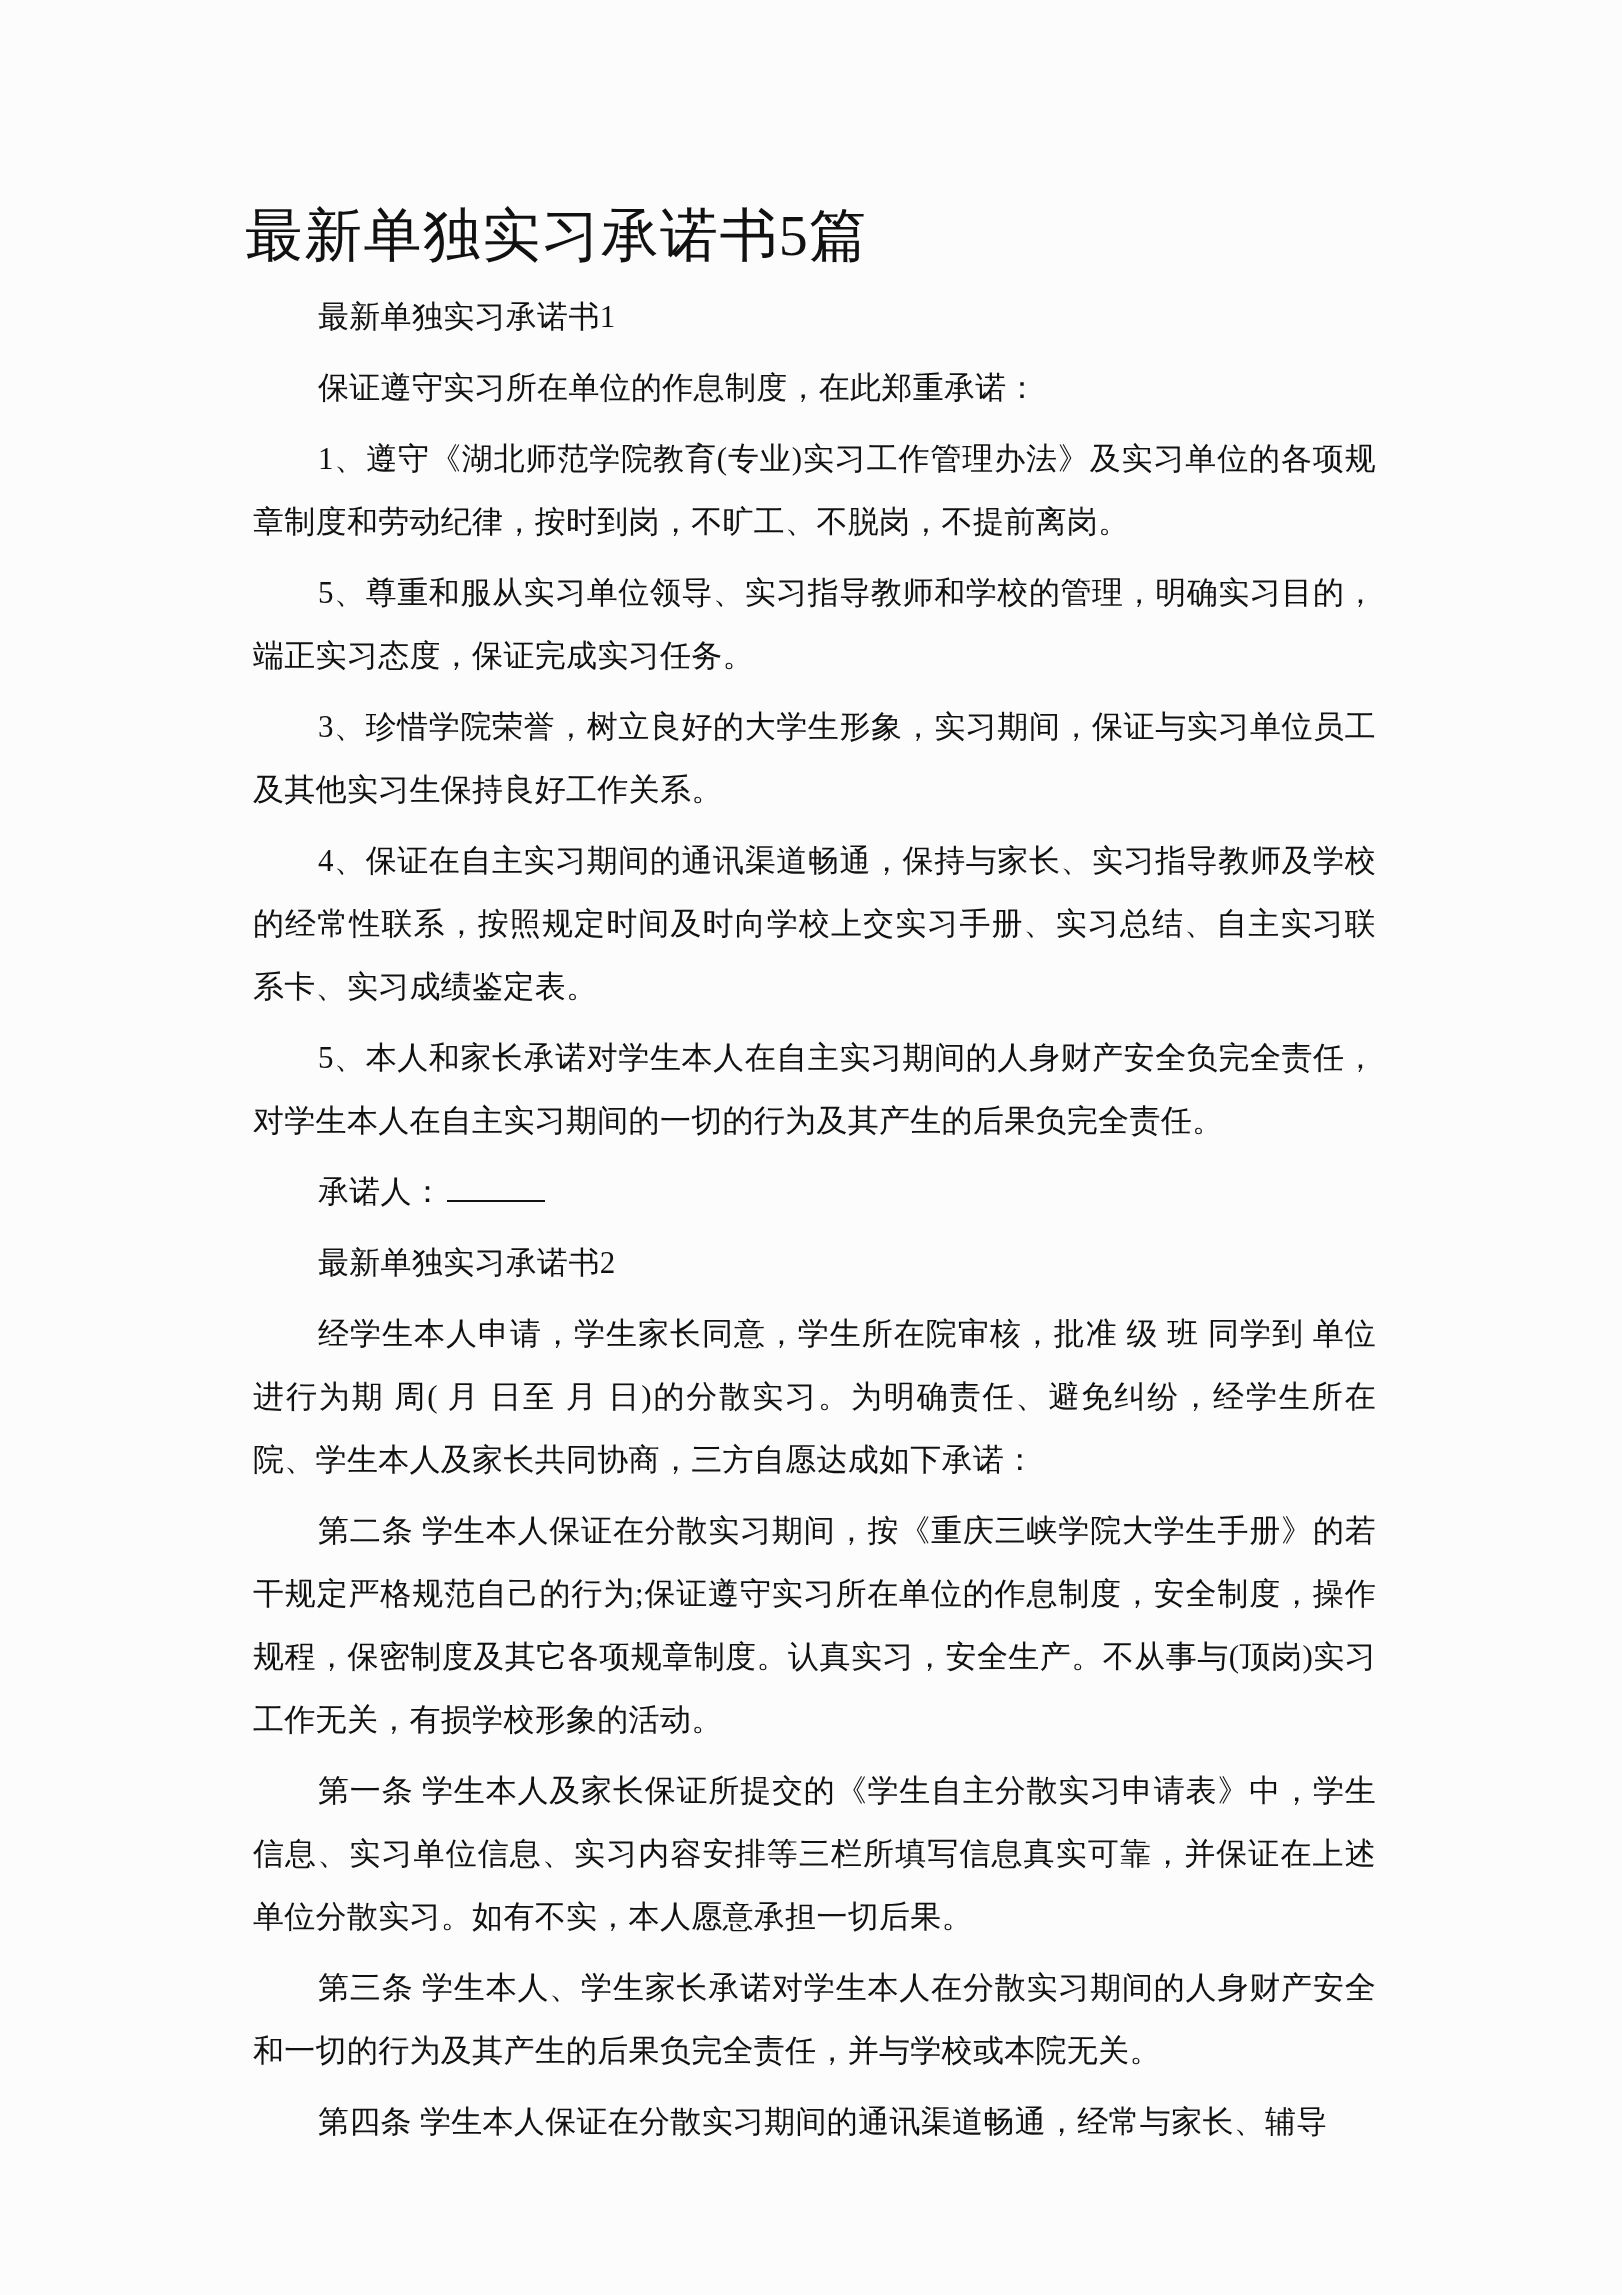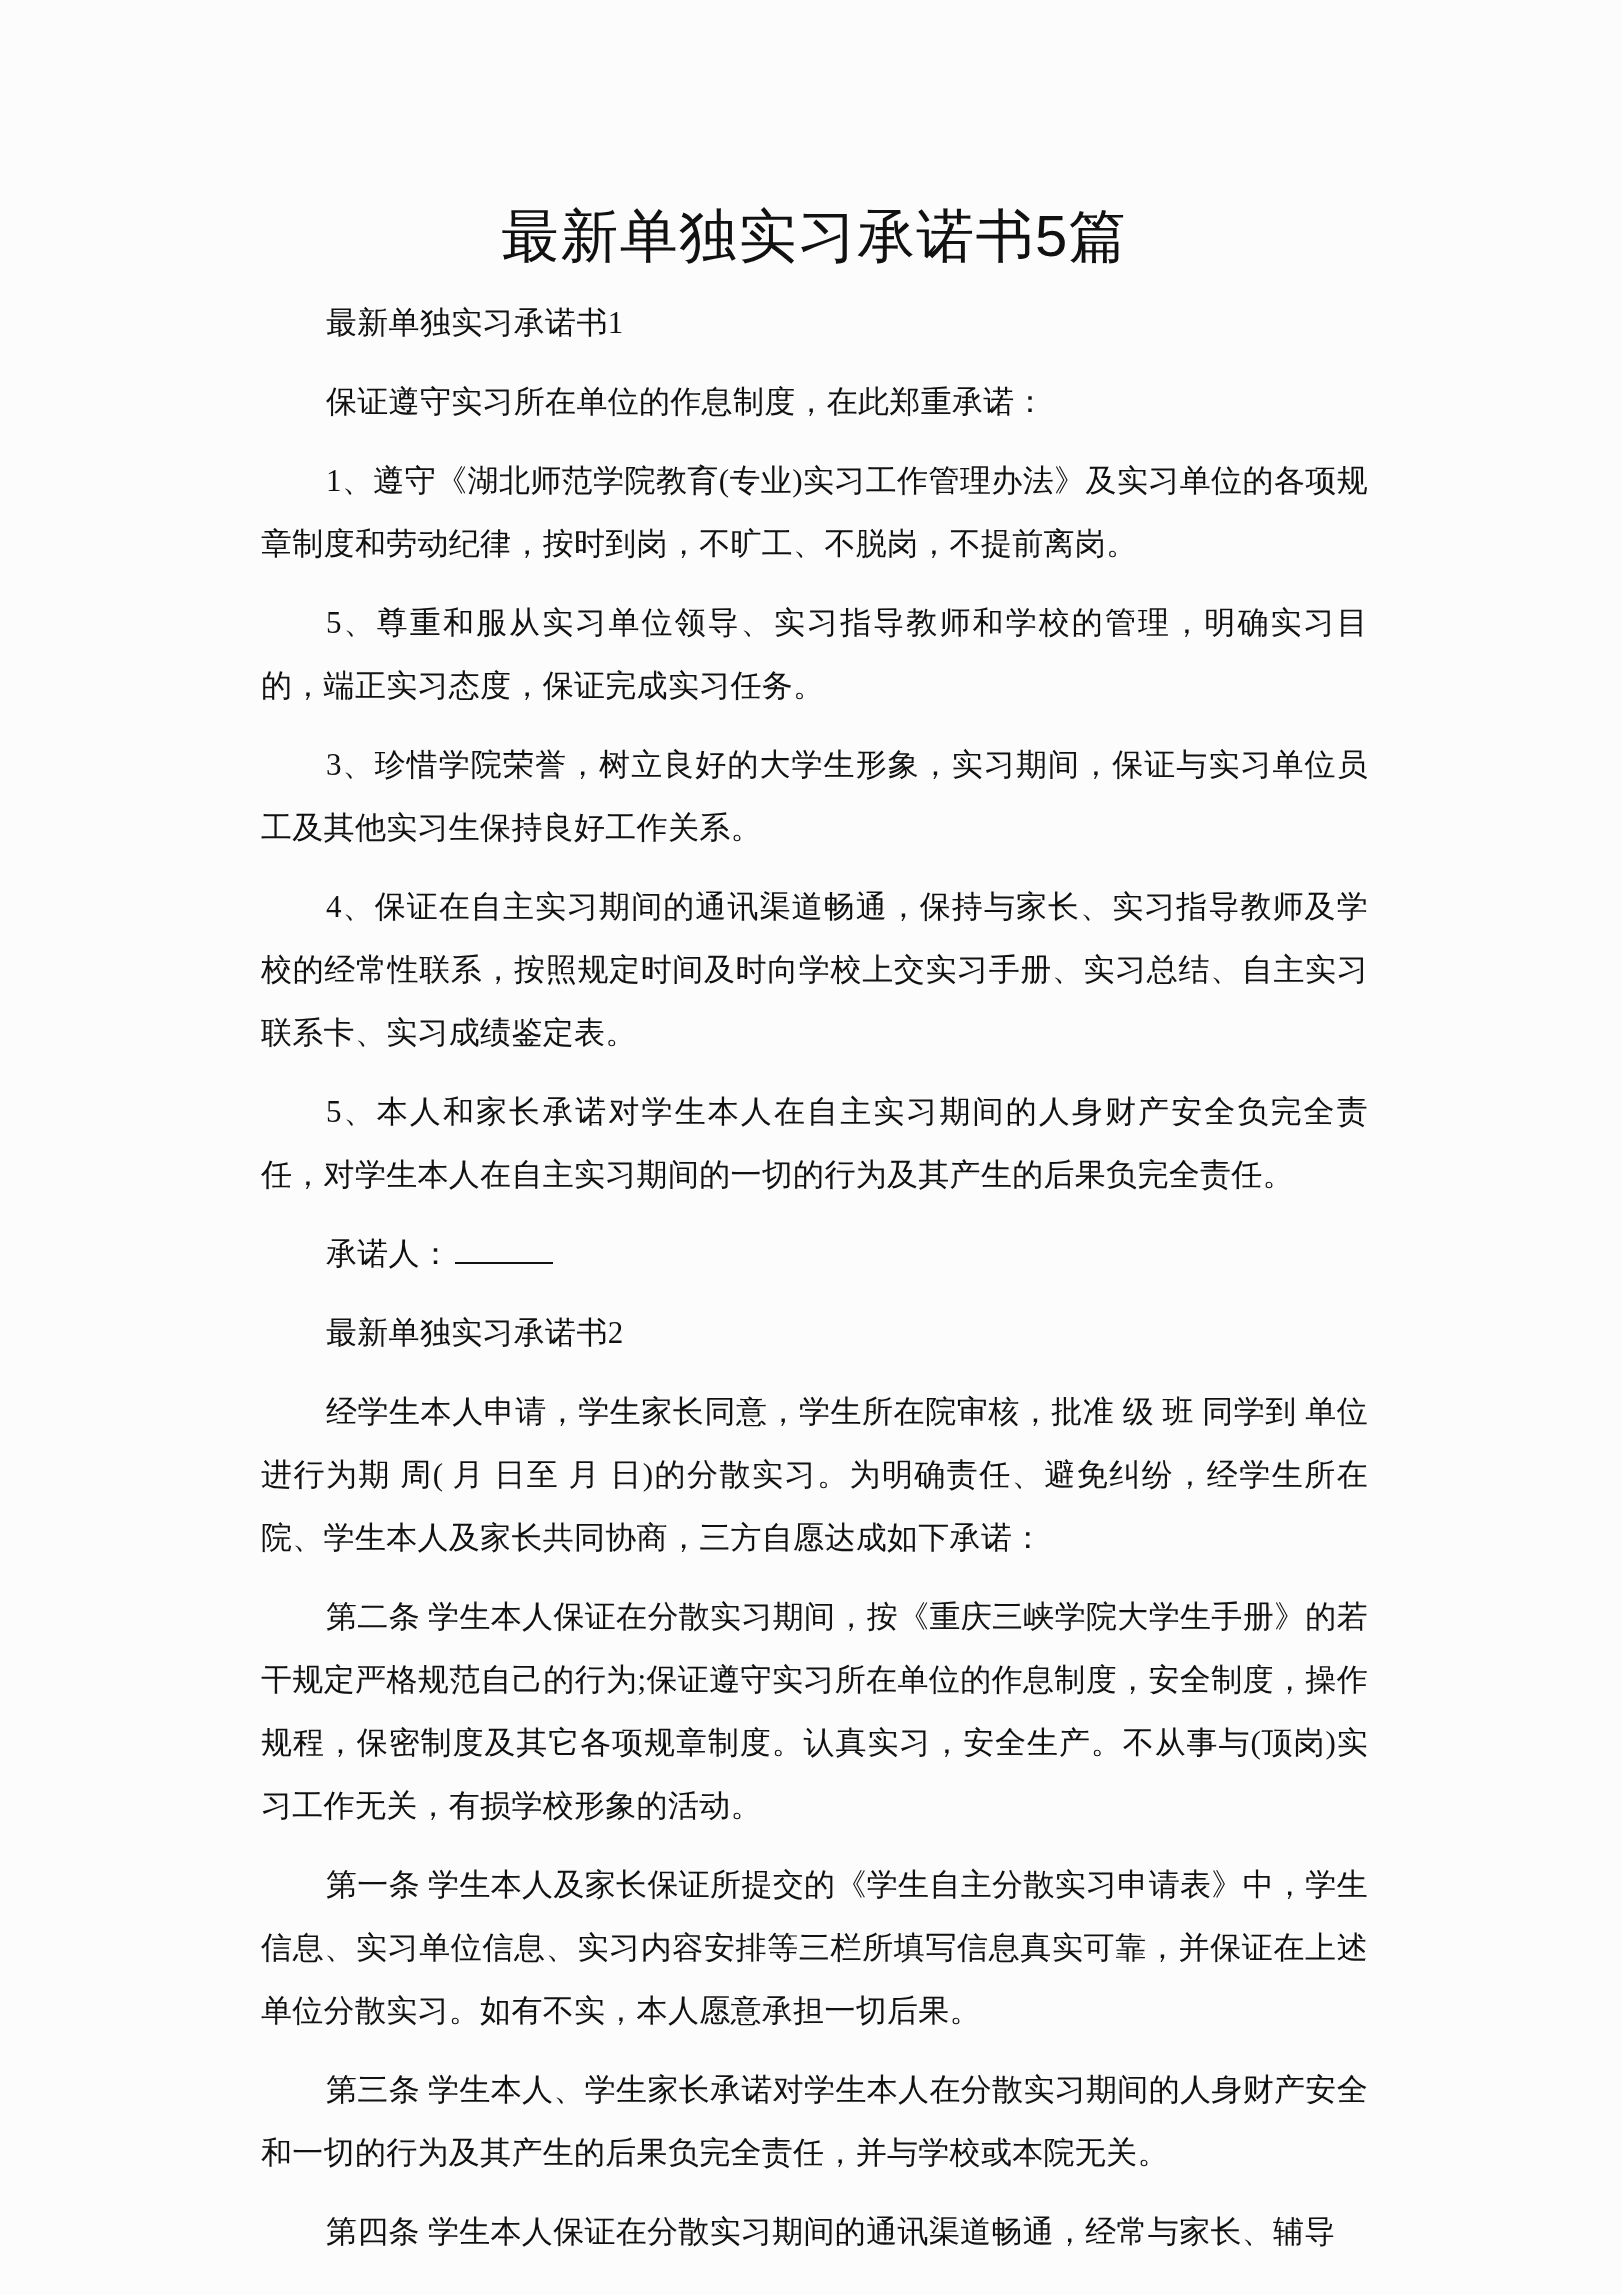--- a/index.html
+++ b/index.html
@@ -15,30 +15,30 @@
       font-family: "DejaVu Serif", "Liberation Serif", serif;
       color: #111;
     }
     .page {
       position: absolute;
       left: 245px;
       top: 196px;
       width: 1139px;
     }
     .title {
-      text-align: center;
+      text-align: left;
       font-size: 58px;
       line-height: 79px;
       margin: 0 0 10px 0;
       letter-spacing: 1.3px;
       font-weight: normal;
-      font-family: Liberation Sans, sans-serif;
+      font-family: Liberation Serif, serif;
     }
     p {
-      margin: 16px;
+      margin: 8px;
       font-size: 31px;
       line-height: 63px;
       text-align: justify;
       text-justify: inter-character;
       letter-spacing: 0.3px;
       font-family: "Liberation Serif", "DejaVu Serif", serif;
     }
     p.indent { text-indent: 65px; }
     .sig-line {
       display: inline-block;

